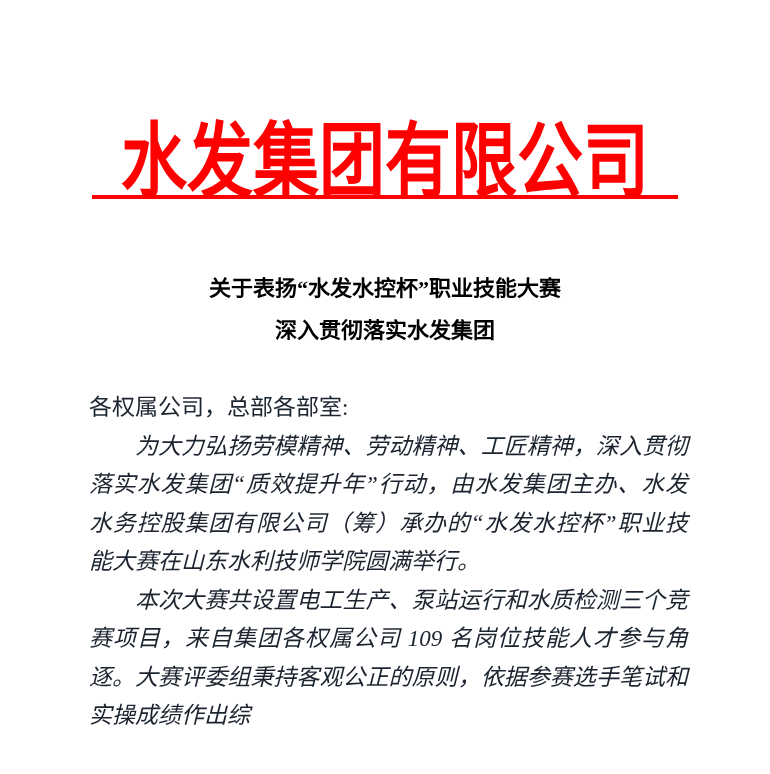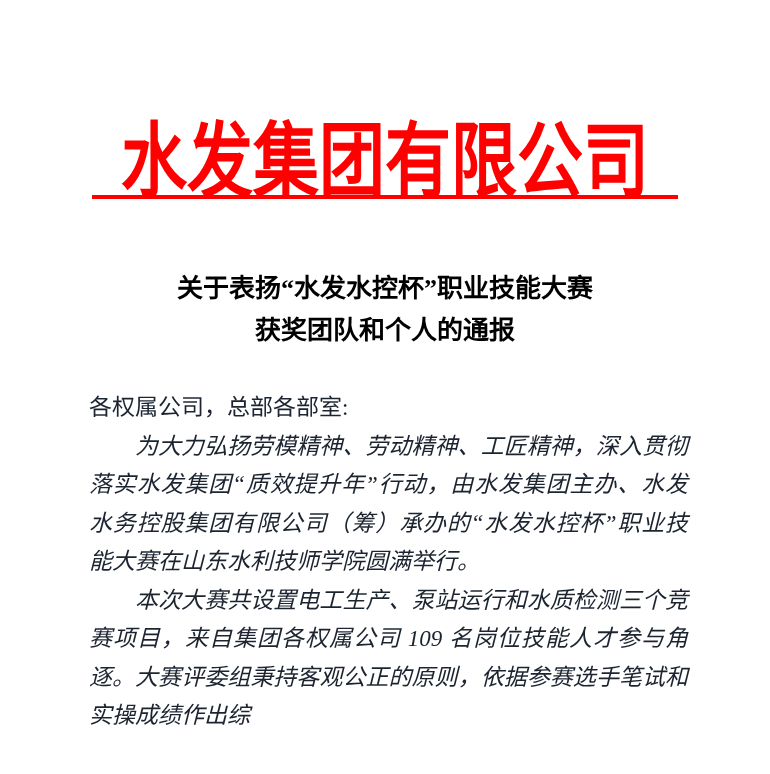--- a/index.html
+++ b/index.html
@@ -43,21 +43,21 @@
   .red-rule {
     margin: 8px auto 0 auto;
     width: 586px;
     height: 4px;
     background: #ff0000;
     border: none;
   }
   .notice-title {
     margin: 69px 0 0 0;
     text-align: center;
-    font-size: 26px;
+    font-size: 22px;
     line-height: 42px;
     font-weight: bold;
     color: #000000;
   }
   .body-text {
     margin: 37px 0 0 0;
     padding: 0 82px 0 89px;
     font-size: 23px;
     line-height: 38.5px;
     text-align: justify;
@@ -77,21 +77,21 @@
 
 <div class="page">
 
   <h1 class="company-name">水发集团有限公司</h1>
 
 
   <div class="red-rule"></div>
 
   <h2 class="notice-title">
     <span>关于表扬“水发水控杯”职业技能大赛</span><br>
-    <span>获奖团队和个人的通报</span>
+    <span>深入贯彻落实水发集团</span>
   </h2>
 
   <div class="body-text">
     <p>各权属公司，总部各部室:</p>
     <p class="indent">为大力弘扬劳模精神、劳动精神、工匠精神，深入贯彻落实水发集团“质效提升年”行动，由水发集团主办、水发水务控股集团有限公司（筹）承办的“水发水控杯”职业技能大赛在山东水利技师学院圆满举行。</p>
     <p class="indent">本次大赛共设置电工生产、泵站运行和水质检测三个竞赛项目，来自集团各权属公司 109 名岗位技能人才参与角逐。大赛评委组秉持客观公正的原则，依据参赛选手笔试和实操成绩作出综</p>
   </div>
 
 </div>
 

